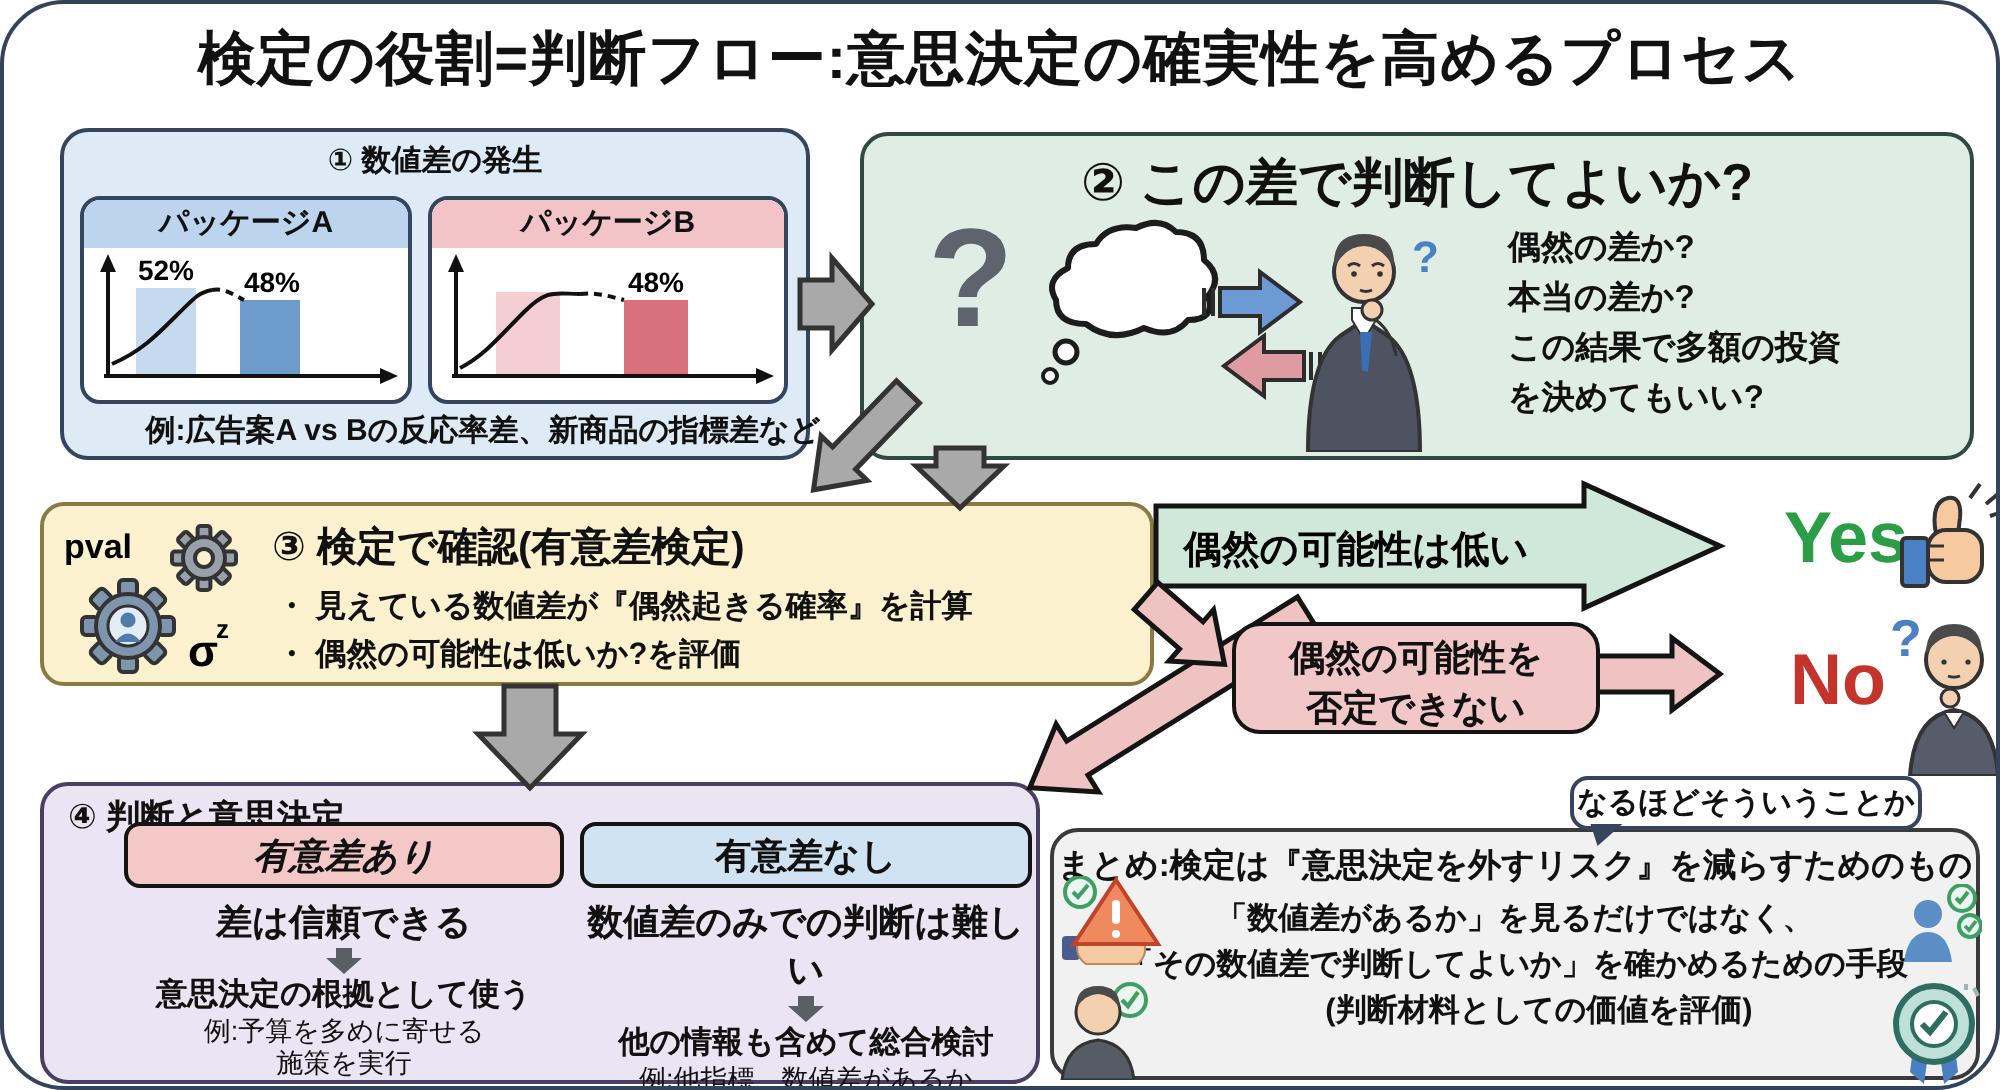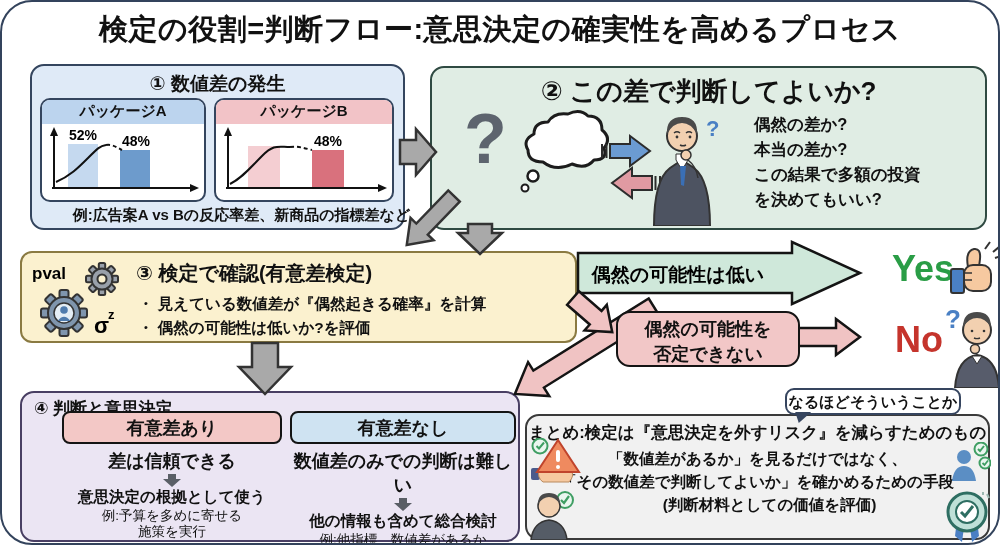--- a/index.html
+++ b/index.html
@@ -6,21 +6,21 @@
   body{font-family:"Liberation Sans","DejaVu Sans",sans-serif;color:#111;}
   .canvas{position:relative;width:1000px;height:545px;background:#fff;border:2px solid #33435c;
           border-radius:32px;box-sizing:border-box;overflow:hidden;}
   .abs{position:absolute;}
   .panel{position:absolute;box-sizing:border-box;border-radius:14px;z-index:1;}
   .panel-head{text-align:center;font-weight:800;}
   .title{top:8px;left:0;width:100%;text-align:center;font-size:29px;font-weight:900;
          white-space:nowrap;letter-spacing:.5px;z-index:2;}
   
   .step1{left:28px;top:62px;width:375px;height:166px;background:#dfeaf7;border:2.5px solid #34455e;}
-  .step1 .panel-head{margin-top:5px;font-size:19px;}
+  .step1 .panel-head{margin-top:5px;font-size:15px;}
   .pkg-card{position:absolute;top:32px;height:104px;background:#fff;border:2px solid #34455e;
             border-radius:10px;overflow:hidden;box-sizing:border-box;}
   .pkg-a{left:8px;width:166px;}
   .pkg-b{left:182px;width:180px;}
   .pkg-head{height:22px;text-align:center;font-weight:800;font-size:15px;padding-top:2px;}
   .pkg-a .pkg-head{background:#bcd4ee;}
   .pkg-b .pkg-head{background:#f2c3c7;}
   .step1-caption{top:140px;left:0;width:100%;text-align:center;font-size:15px;font-weight:600;margin-left:24px;}
   
   .step2{left:428px;top:64px;width:557px;height:164px;background:#e0ede4;border:2.5px solid #2f4a42;}
@@ -33,21 +33,21 @@
   .step3-title{left:114px;top:7px;font-size:20px;font-weight:900;}
   .step3-bullets{left:116px;top:39px;font-size:15.5px;font-weight:600;line-height:24px;}
   
   .step4{left:18px;top:389px;width:500px;height:151px;background:#ebe5f3;border:2.5px solid #493f63;}
   .step4-title{left:12px;top:4px;font-size:17px;font-weight:900;}
   .col{position:absolute;top:18px;text-align:center;}
   .col-left{left:40px;width:220px;}
   .col-right{left:268px;width:226px;}
   .col-head{border:2px solid #141414;border-radius:8px;font-size:18px;font-weight:900;
             height:26px;padding-top:3px;box-sizing:content-box;}
-  .col-left .col-head{background:#f3c8c6;}
+  .col-left .col-head{background:#f3c8c6;font-style:italic;}
   .col-right .col-head{background:#cfe3f2;}
   .col-line{font-size:18px;font-weight:600;margin-top:5px;}
   .col-line.bold{font-weight:900;font-size:15.5px;margin-top:1px;}
   .col-ex{font-size:13.5px;font-weight:500;line-height:16px;}
   .mini-down{margin:1px auto -1px auto;display:block;}
   
   .yes-label{left:890px;top:246px;font-size:36px;font-weight:900;color:#2a9d46;z-index:4;}
   .no-label{left:893px;top:317px;font-size:36px;font-weight:900;color:#c5342c;z-index:4;}
   .pink-bubble{left:614px;top:309px;width:184px;height:56px;background:#f2c7c7;border:2.5px solid #141414;
                border-radius:14px;z-index:4;text-align:center;font-size:18px;font-weight:900;

